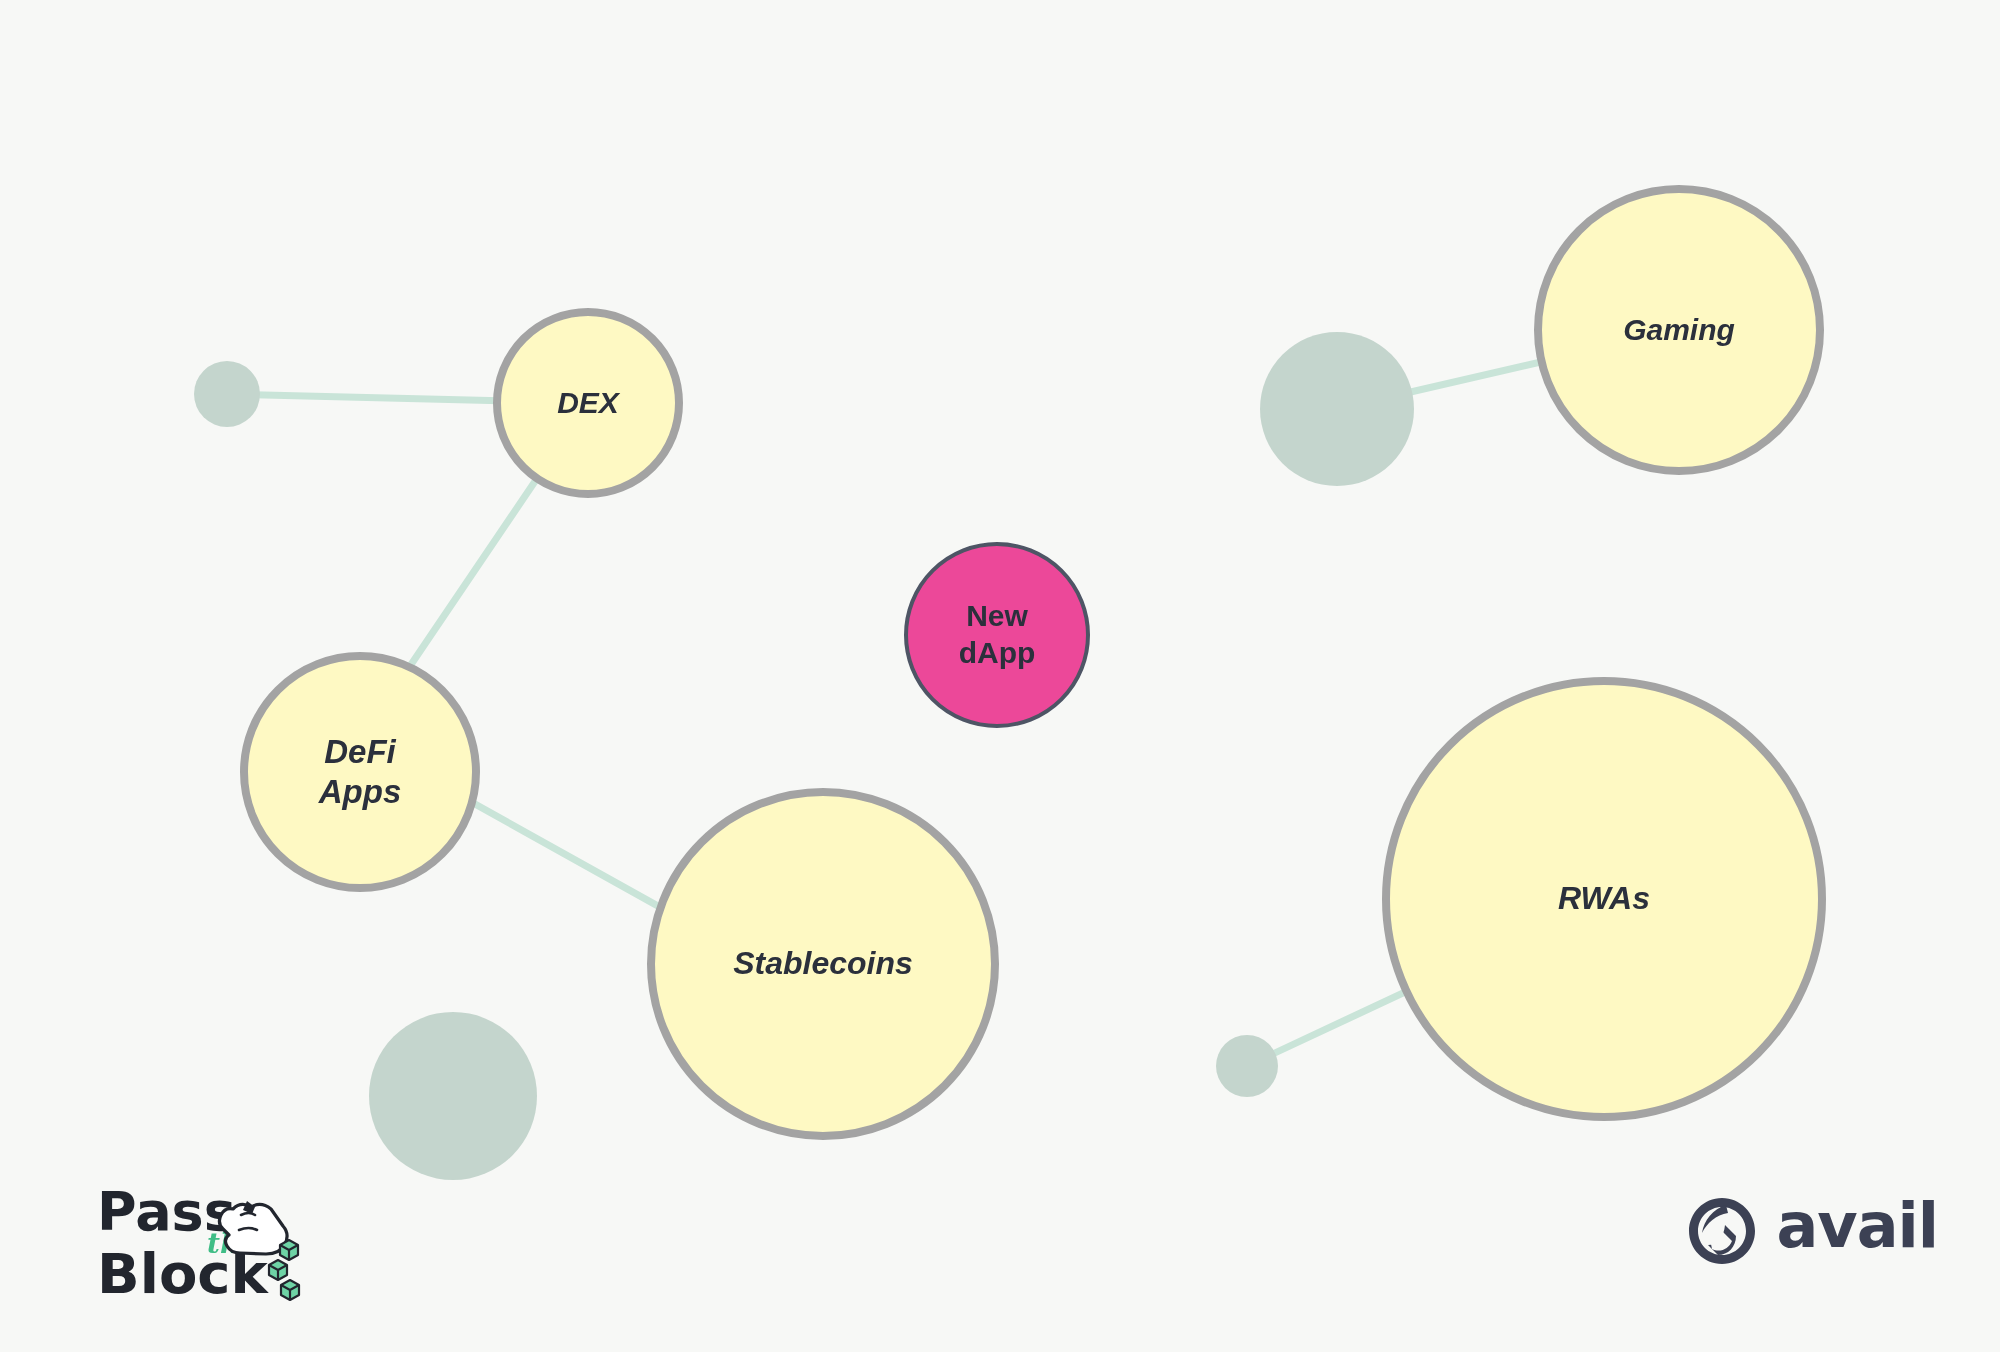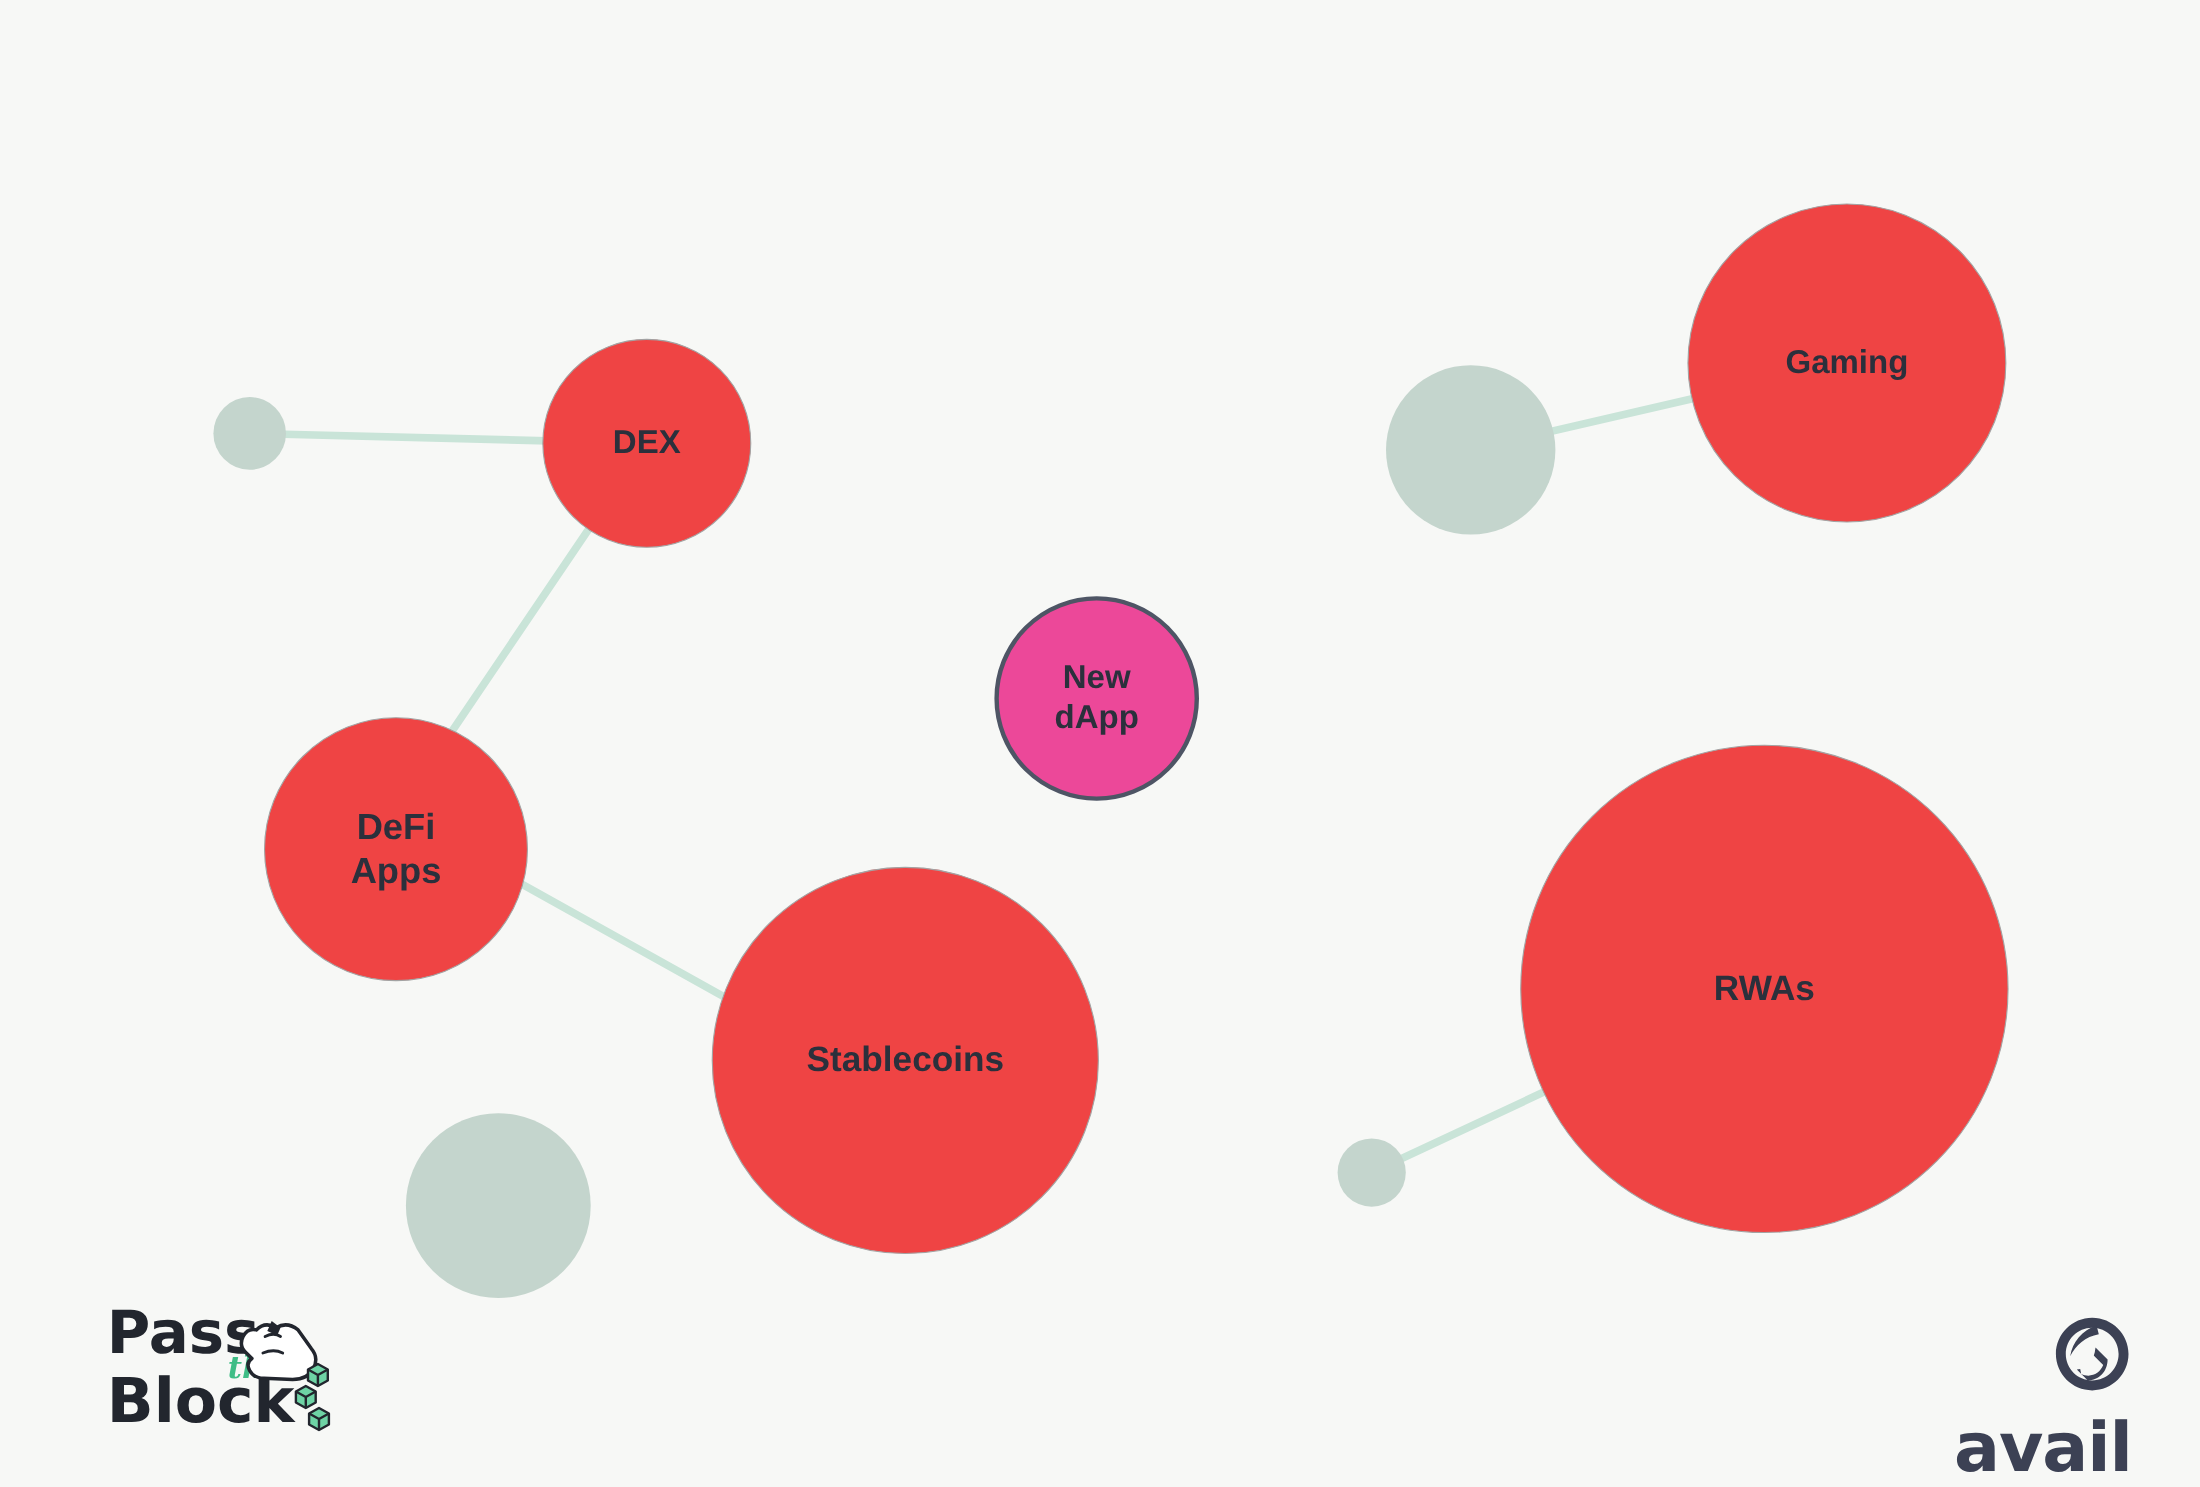--- a/index.html
+++ b/index.html
@@ -47,22 +47,23 @@
     display: flex;
     align-items: center;
     justify-content: center;
     text-align: center;
     line-height: 1.22;
     color: #2b303c;
     font-weight: 700;
     user-select: none;
   }
   .node.active {
-    border: 1px solid #a3a3a3;
-    background: #ef4444;
+    border: 8px solid #a3a3a3;
+    background: #fef9c3;
+    font-style: italic;
   }
   .node.highlight {
     border: 4px solid #4e5565;
     background: #ec4899;
   }
   .node.muted {
     border: none;
     background: #c4d5cd;
   }
   .node-label { display: block; padding: 0 6px; }
@@ -79,23 +80,22 @@
     font-family: "DejaVu Sans", sans-serif;
     font-weight: 700;
     fill: #22262e;
   }
   
   #logo-avail {
     position: absolute;
     right: 62px;
     top: 1195px;
     display: flex;
-    align-items: flex-end;
+    align-items: flex-start;
     gap: 18px;
-    flex-direction: column;
   }
   #avail-wordmark {
     font-family: "DejaVu Sans", sans-serif;
     font-size: 62px;
     font-weight: 700;
     color: #3c4154;
     letter-spacing: -1px;
     line-height: 1;
   }
 </style>

